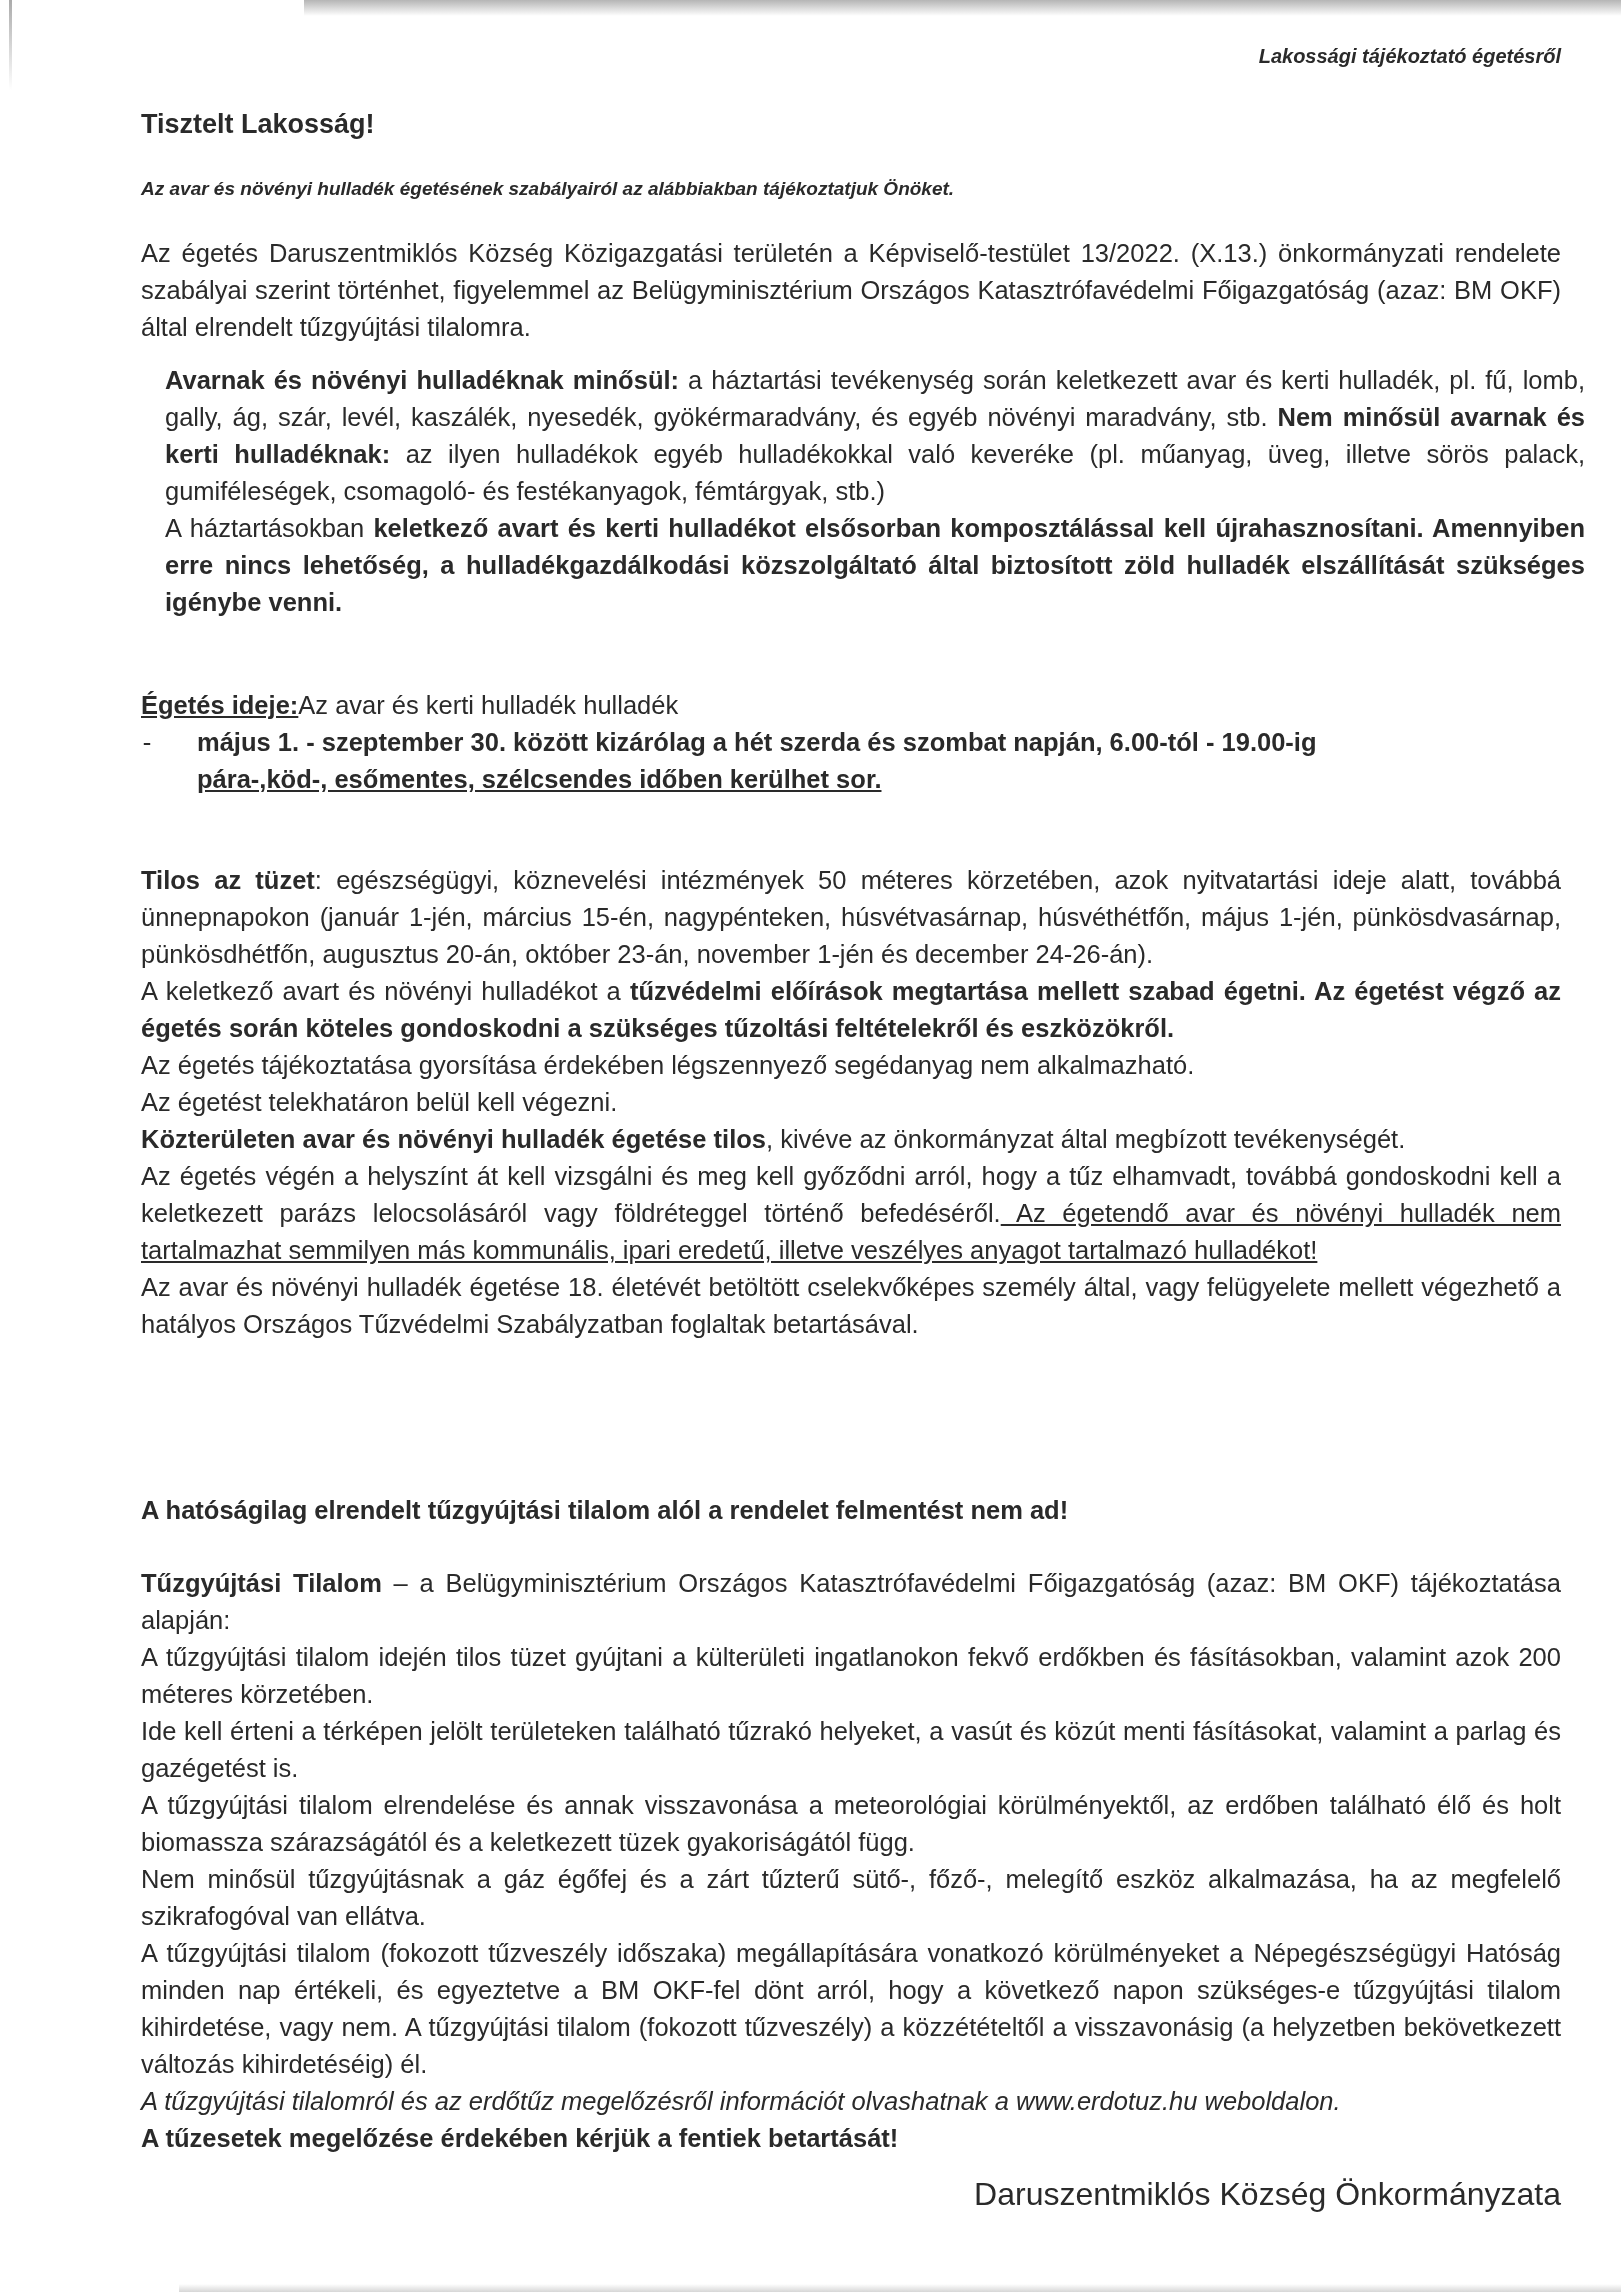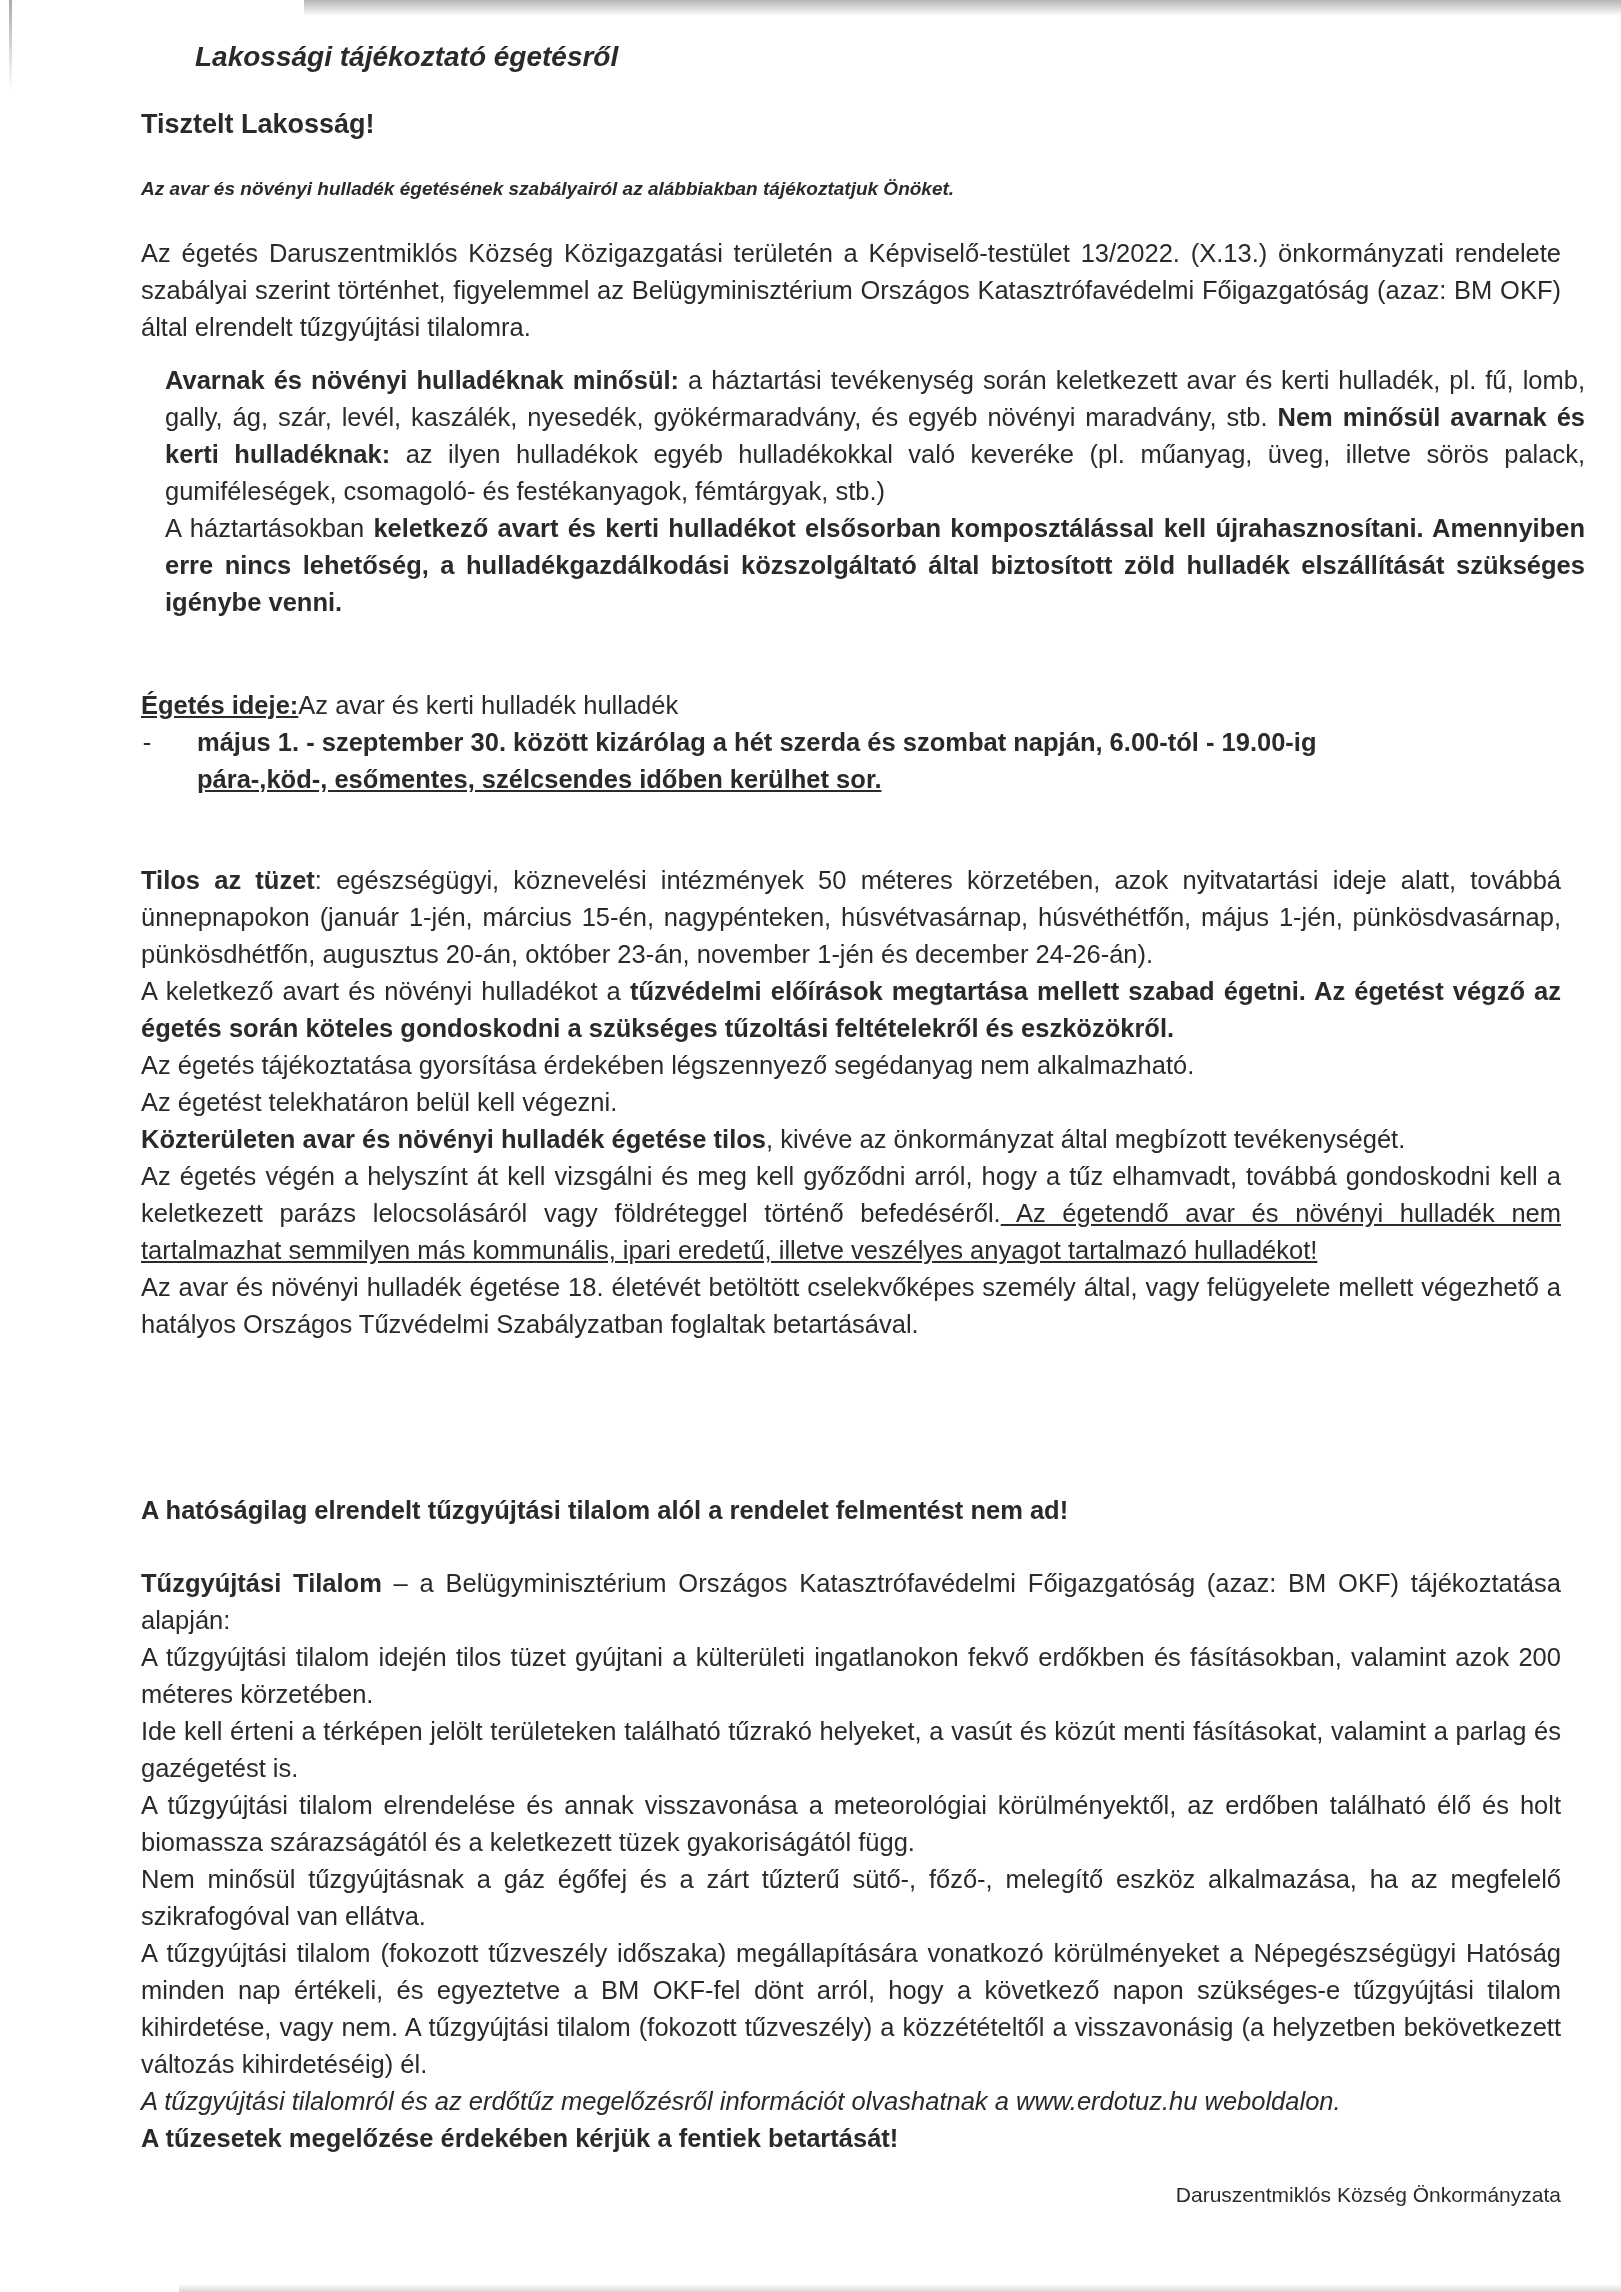--- a/index.html
+++ b/index.html
@@ -18,34 +18,34 @@
   .scan-shadow-bottom {
     position: absolute; bottom: 0; left: 179px; width: 1442px; height: 9px;
     background: linear-gradient(to top, rgba(140,140,140,0.4), rgba(255,255,255,0));
   }
   .page {
     position: absolute; left: 141px; top: 0; width: 1420px;
     font-size: 25.5px; line-height: 37px;
   }
   .title {
     position: absolute; top: 38px; left: 0; width: 100%;
-    text-align: left; font-style: italic; font-weight: bold; font-size: 28px;
+    text-align: right; font-style: italic; font-weight: bold; font-size: 20px;
     padding-left: 54px; box-sizing: border-box;
   }
   .greeting { position: absolute; top: 106px; left: 0; font-weight: bold; font-size: 27px; }
   .intro { position: absolute; top: 170px; left: 0; font-style: italic; font-weight: bold; font-size: 19px; }
   .block { position: absolute; left: 0; width: 1420px; text-align: justify; }
   .block p { margin: 0; }
   .b { font-weight: bold; }
   .u { text-decoration: underline; }
   .i { font-style: italic; }
   .list { margin: 0; padding: 0; list-style: none; }
   .list li { position: relative; padding-left: 56px; }
   .list li .dash { position: absolute; left: 1.8px; top: 0; font-weight: normal; }
-  .signature { position: absolute; top: 2176px; right: 0; font-size: 21px; }
+  .signature { position: absolute; top: 2176px; right: 0; font-size: 32px; }
 </style>
 </head>
 <body>
 
 <div class="scan-edge-left"></div>
 <div class="scan-shadow-top"></div>
 <div class="scan-shadow-bottom"></div>
 
 <div class="page">
 

